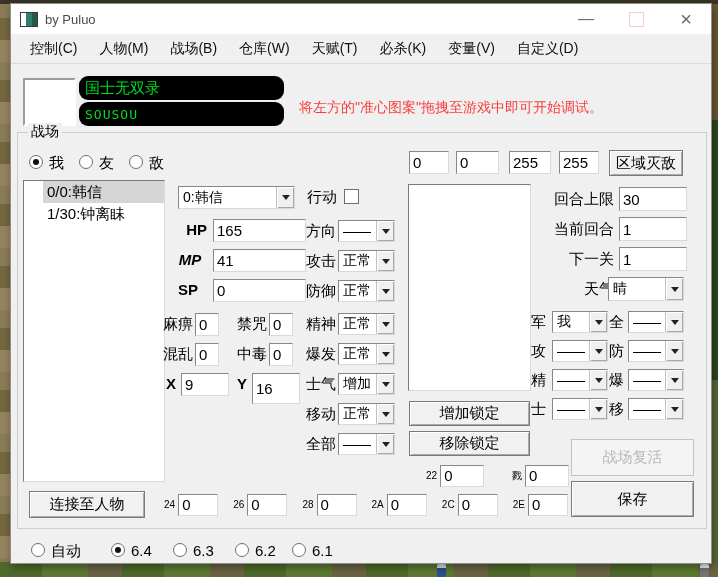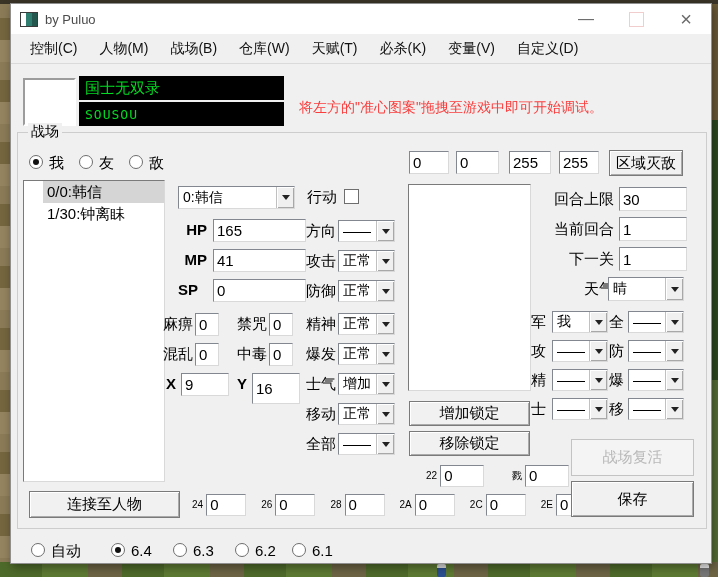--- a/index.html
+++ b/index.html
@@ -63,21 +63,21 @@
   .radio.checked::after{content:"";display:block;width:6px;height:6px;border-radius:50%;
     background:#111;margin:3px;}
   .checkbox{position:absolute;width:15px;height:15px;background:#fff;border:1px solid #6e6e6e;
     box-sizing:border-box;}
   .group{position:absolute;border:1px solid #cdcdcd;box-sizing:border-box;}
   .group-label{position:absolute;top:-10px;left:10px;background:#f0f0f0;padding:0 3px;
     font-size:14px;color:#000;font-family:Liberation Mono, monospace;}
   .dragbox{position:absolute;background:#fff;box-sizing:border-box;
     border:2px solid;border-color:#9c9c9c #fff #fff #9c9c9c;}
   .blackpanel{position:absolute;display:flex;flex-direction:column;gap:2px;}
-  .blackrow{height:24px;background:#000;display:flex;align-items:center;padding-left:6px;}
+  .blackrow{height:24px;background:#000;display:flex;align-items:center;padding-left:6px;border-radius:9px;}
   .hint{position:absolute;font-size:14px;white-space:nowrap;}
   .hexflex{position:absolute;display:flex;justify-content:space-between;align-items:center;}
   .hexpair{display:flex;align-items:center;gap:3px;}
   .hexpair .tfi{position:static;width:40px;height:22px;box-sizing:border-box;background:#fff;
     border:1px solid;border-color:#828790 #d9d9d9 #d9d9d9 #828790;
     font:15px "Liberation Sans","DejaVu Sans",sans-serif;padding:0 3px;}
   .hexlabel{font-size:10px;}
 </style>
 </head>
 <body>
@@ -129,34 +129,34 @@
   <div class="lbl" style="left:38px;top:150px;">我</div>
   <div class="radio" style="left:68px;top:151px;"></div>
   <div class="lbl" style="left:88px;top:150px;">友</div>
   <div class="radio" style="left:118px;top:151px;"></div>
   <div class="lbl" style="left:138px;top:150px;">敌</div>
 
   <div class="listbox" style="left:12px;top:176px;width:142px;height:302px;">
     <div class="list-item selected">0/0:韩信</div>
     <div class="list-item">1/30:钟离眛</div>
   </div>
-  <div class="btn3d" style="left:18px;top:487px;width:151px;height:27px;font-family:Liberation Serif, serif;">连接至人物</div>
+  <div class="btn3d" style="left:18px;top:487px;width:116px;height:27px;font-family:Liberation Serif, serif;">连接至人物</div>
 
   <div class="dd" style="left:167px;top:182px;width:117px;height:23px;">
     <span class="val">0:韩信</span>
     <span class="dbtn">
         <span class="darr"></span>
       </span>
   </div>
   <div class="lbl" style="left:296px;top:184px;">行动</div>
   <div class="checkbox" style="left:333px;top:185px;"></div>
 
   <div class="lbl blbl" style="left:162px;top:217px;width:34px;text-align:right;">HP</div>
   <input class="tf" style="left: 202px; top: 215px; width: 93px; height: 23px;" value="165">
-  <div class="lbl blbl" style="left:162px;top:247px;width:34px;text-align:right;">MP</div>
+  <div class="lbl blbl" style="left:162px;top:247px;width:34px;text-align:center;font-style:italic;">MP</div>
   <input class="tf" style="left: 202px; top: 245px; width: 93px; height: 23px;" value="41">
   <div class="lbl blbl" style="left:153px;top:277px;width:34px;text-align:right;">SP</div>
   <input class="tf" style="left: 202px; top: 275px; width: 93px; height: 23px;" value="0">
 
   <div class="lbl" style="left:295px;top:218px;">方向</div>
   <div class="dd" style="left:327px;top:216px;width:57px;height:22px;">
     <span class="val">――</span>
     <span class="dbtn">
         <span class="darr"></span>
       </span>
@@ -314,21 +314,21 @@
     <div class="hexpair">
       <span class="hexlabel">22</span>
       <input class="tfi" style="width: 44px;" value="0">
     </div>
     <div class="hexpair">
       <span class="hexlabel">戮</span>
       <input class="tfi" style="width: 44px;" value="0">
     </div>
   </div>
 
-  <div class="hexflex" style="left:153px;top:489px;width:404px;height:23px;margin-left:28px;">
+  <div class="hexflex" style="left:153px;top:489px;width:404px;height:23px;">
     <div class="hexpair">
       <span class="hexlabel">24</span>
       <input class="tfi" value="0" style="">
     </div>
     <div class="hexpair">
       <span class="hexlabel">26</span>
       <input class="tfi" value="0" style="">
     </div>
     <div class="hexpair">
       <span class="hexlabel">28</span>

